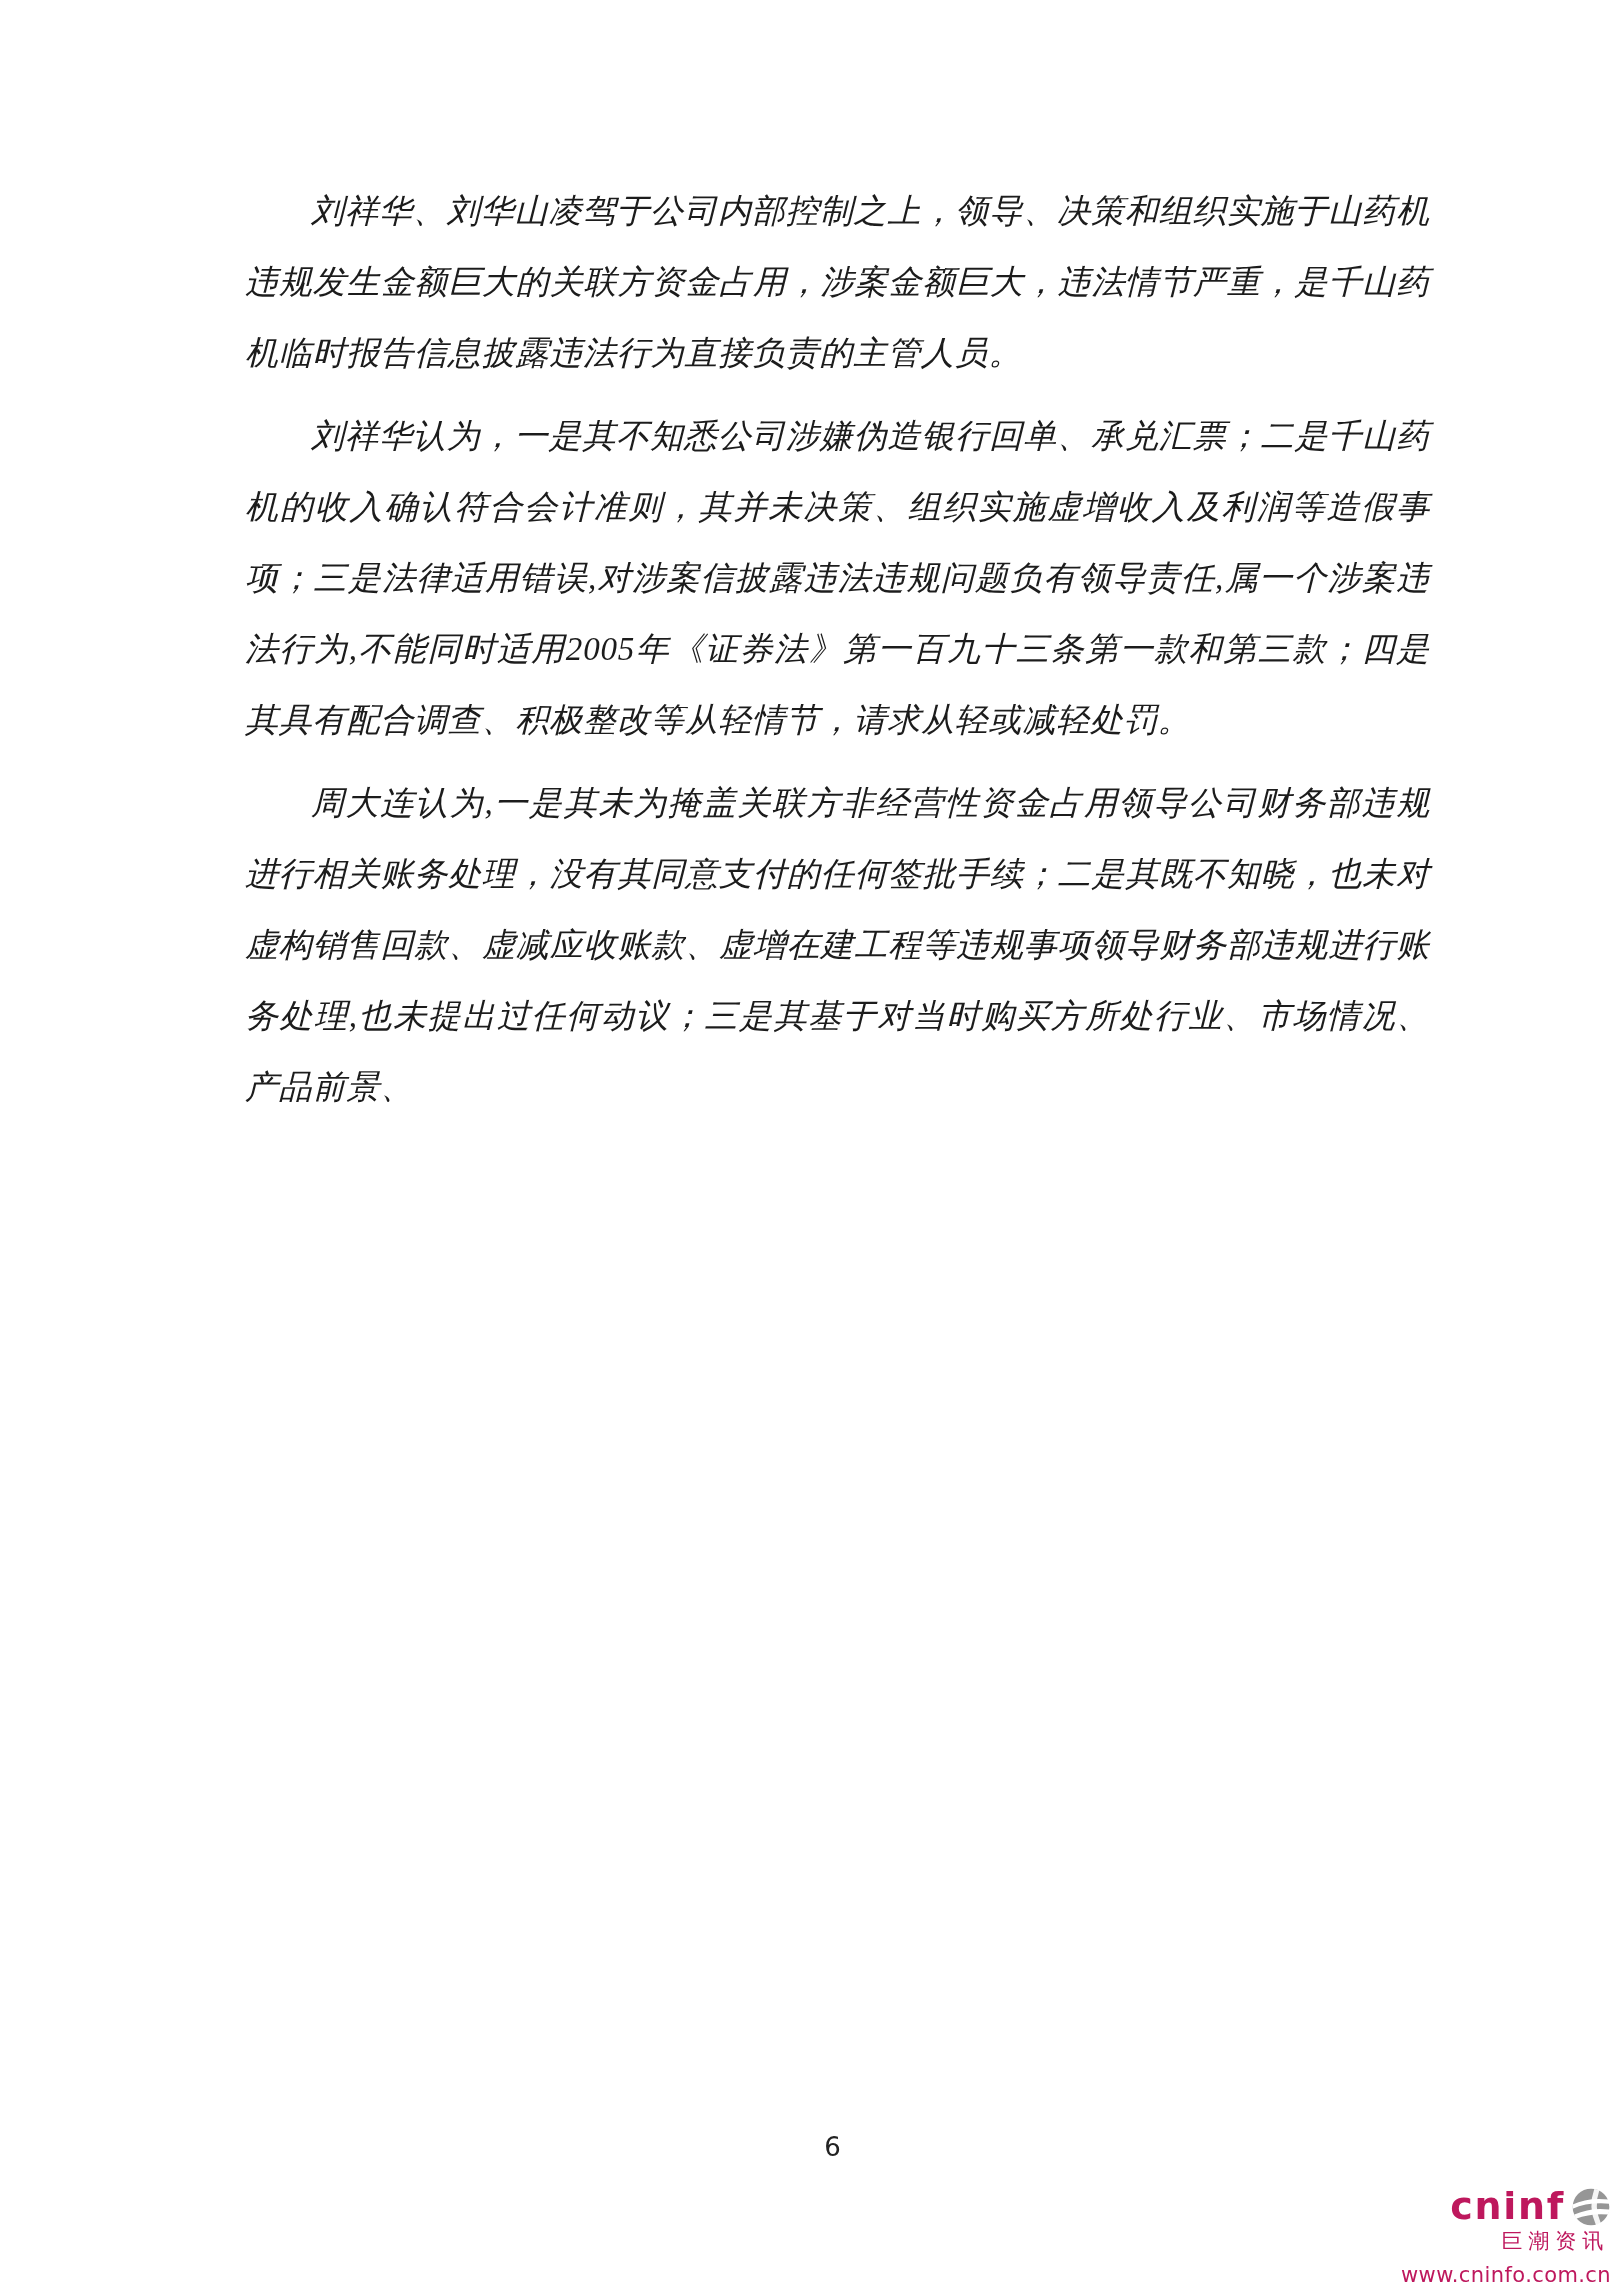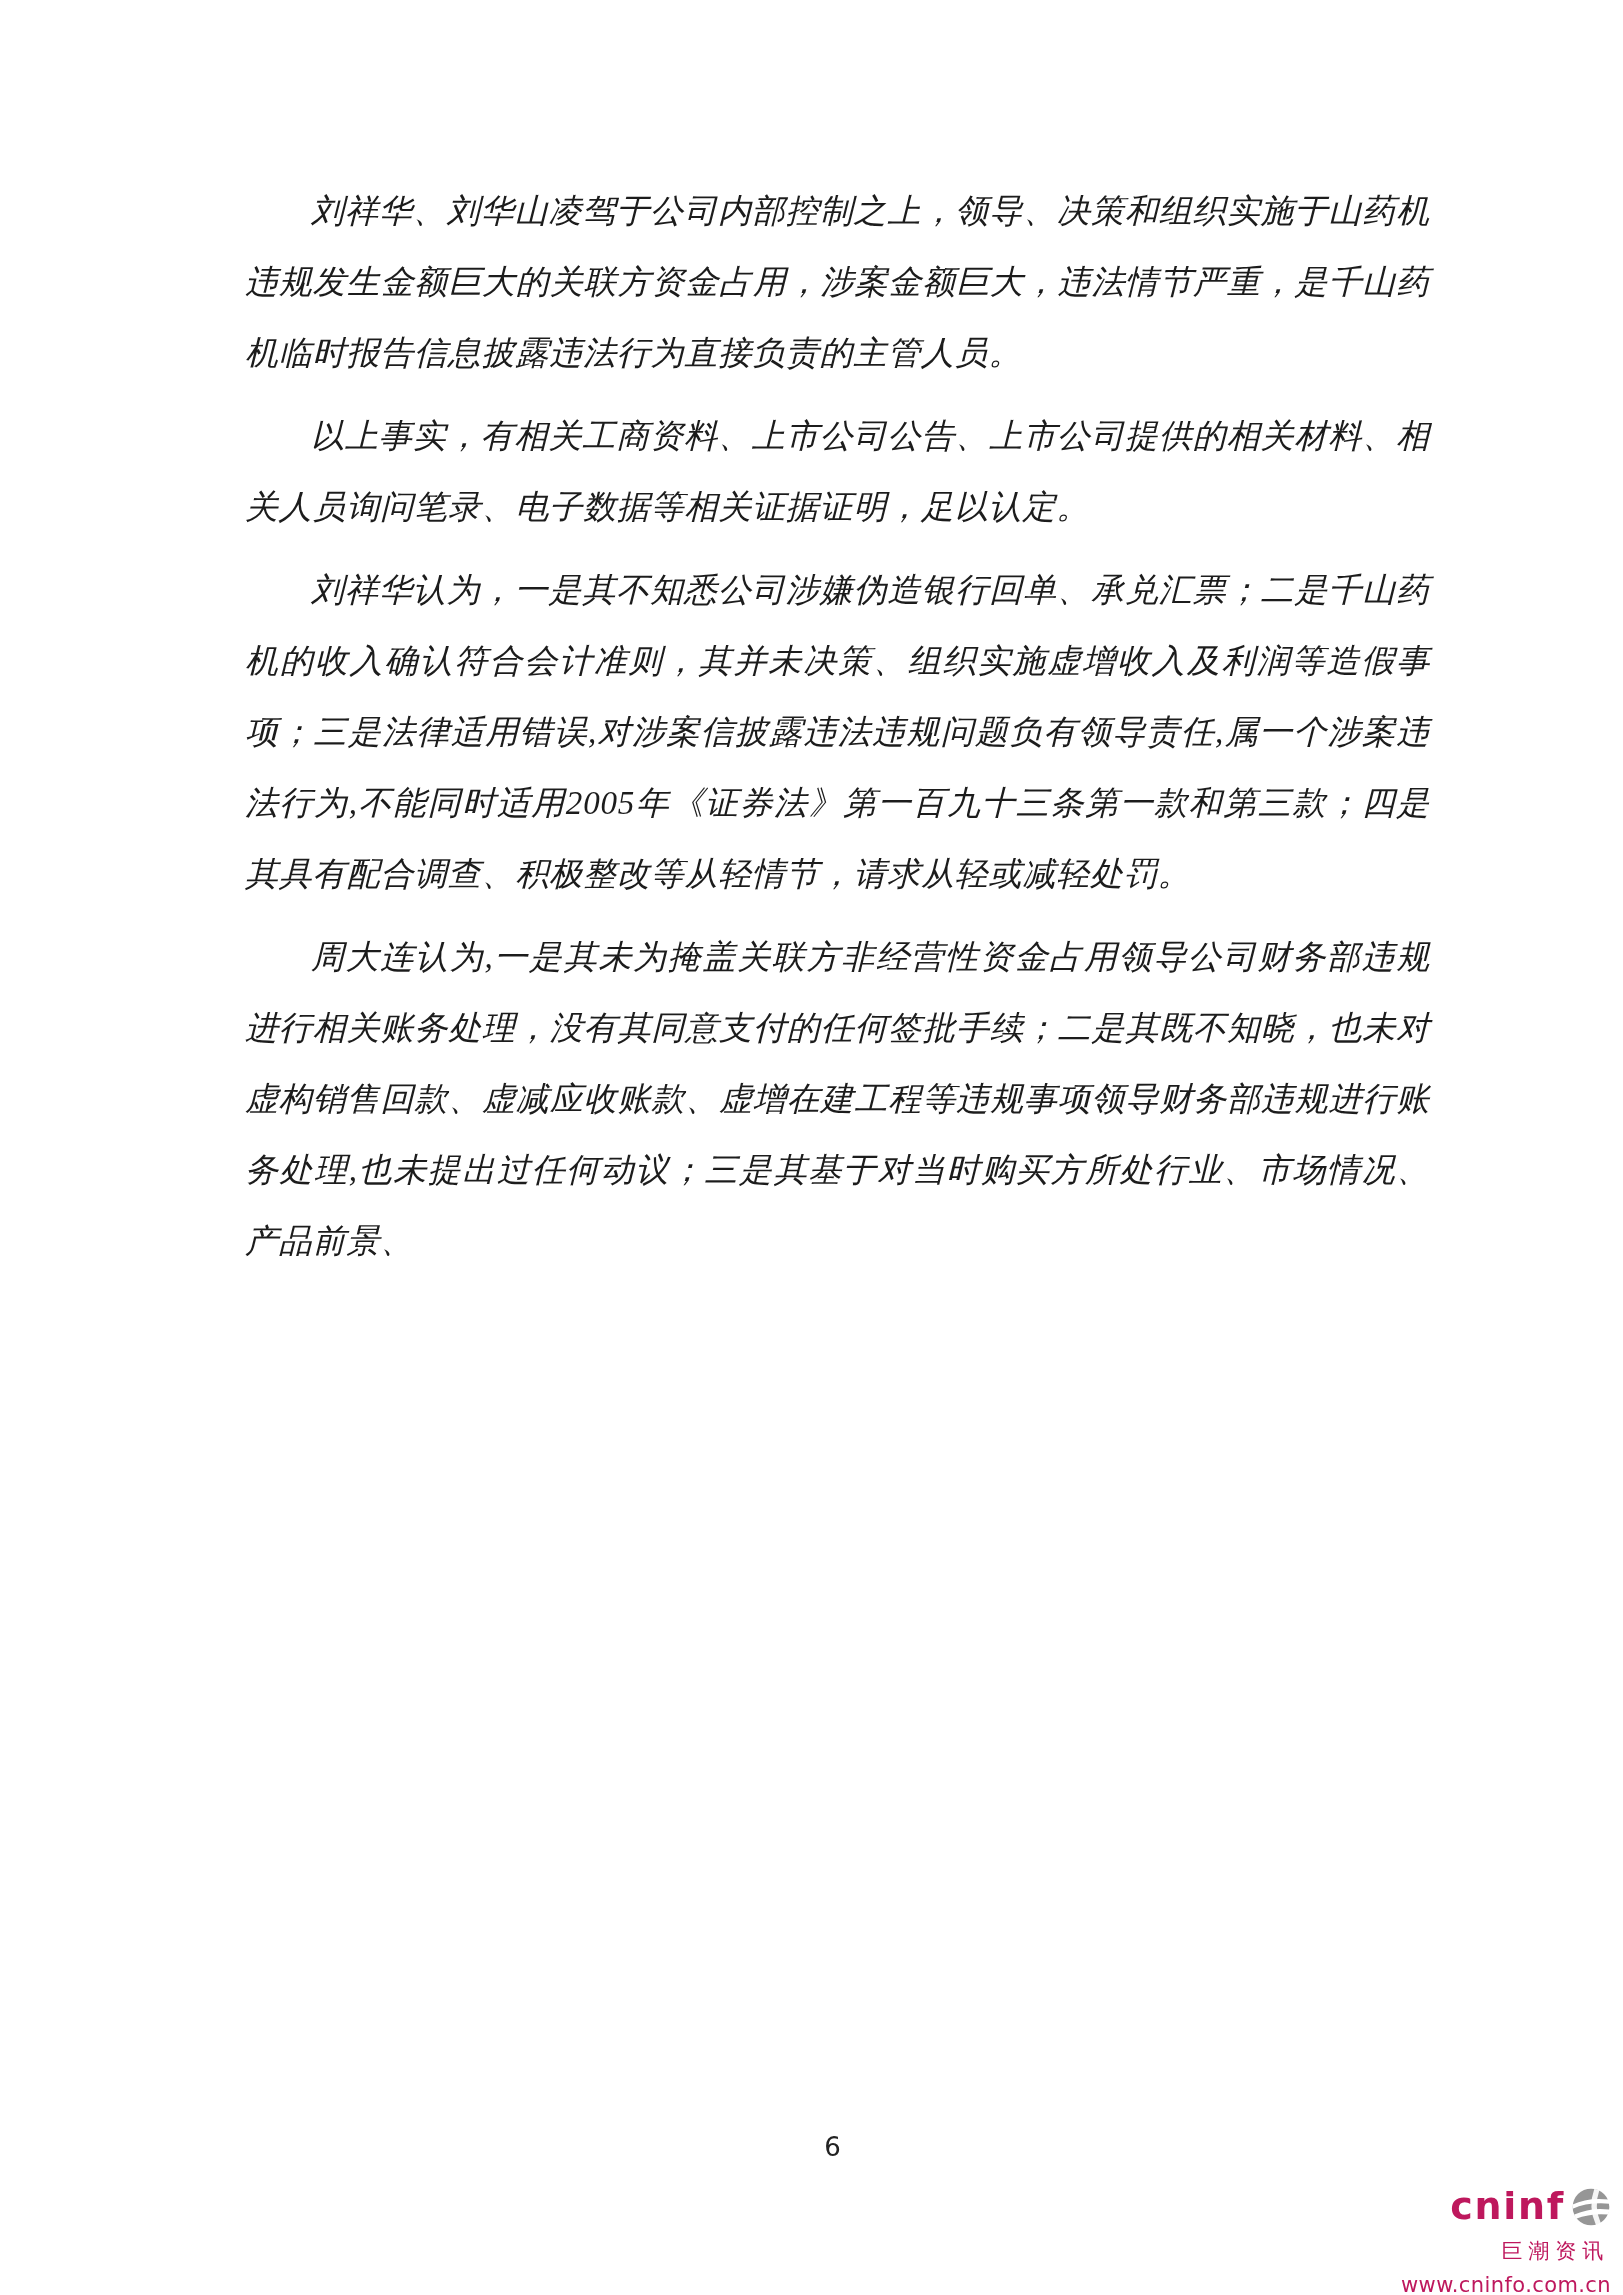--- a/index.html
+++ b/index.html
@@ -55,37 +55,36 @@
   }
   .logo-brand {
     font-size: 38px;
     font-weight: bold;
     letter-spacing: 1.7px;
   }
   .logo-icon { width: 40px; height: 40px; display: block; }
   .logo-cn {
     font-size: 21px;
     letter-spacing: 6px;
-    margin-top: 12px;
+    margin-top: 2px;
     margin-right: 1.7px;
   }
   .logo-url {
     font-size: 21px;
     letter-spacing: 0.4px;
     margin-top: 11px;
   }
 </style>
 </head>
 <body>
 
 <div class="page">
 
   <div class="content">
     <p class="para">刘祥华、刘华山凌驾于公司内部控制之上，领导、决策和组织实施于山药机违规发生金额巨大的关联方资金占用，涉案金额巨大，违法情节严重，是千山药机临时报告信息披露违法行为直接负责的主管人员。</p>
-    <p class="para">以上事实，有相关工商资料、上市公司公告、上市公司提供的相关材料、相关人员询问笔录、电子数据等相关证据证明，足以认定。</p>
     <p class="para">刘祥华认为，一是其不知悉公司涉嫌伪造银行回单、承兑汇票；二是千山药机的收入确认符合会计准则，其并未决策、组织实施虚增收入及利润等造假事项；三是法律适用错误,对涉案信披露违法违规问题负有领导责任,属一个涉案违法行为,不能同时适用2005年《证券法》第一百九十三条第一款和第三款；四是其具有配合调查、积极整改等从轻情节，请求从轻或减轻处罚。</p>
     <p class="para">周大连认为,一是其未为掩盖关联方非经营性资金占用领导公司财务部违规进行相关账务处理，没有其同意支付的任何签批手续；二是其既不知晓，也未对虚构销售回款、虚减应收账款、虚增在建工程等违规事项领导财务部违规进行账务处理,也未提出过任何动议；三是其基于对当时购买方所处行业、市场情况、产品前景、</p>
   </div>
 
   <div class="page-num">6</div>
 
   <div class="logo">
     <div class="logo-row">
       <span class="logo-brand">cninf</span>
       <svg class="logo-icon" viewBox="0 0 48 48" aria-hidden="true">

